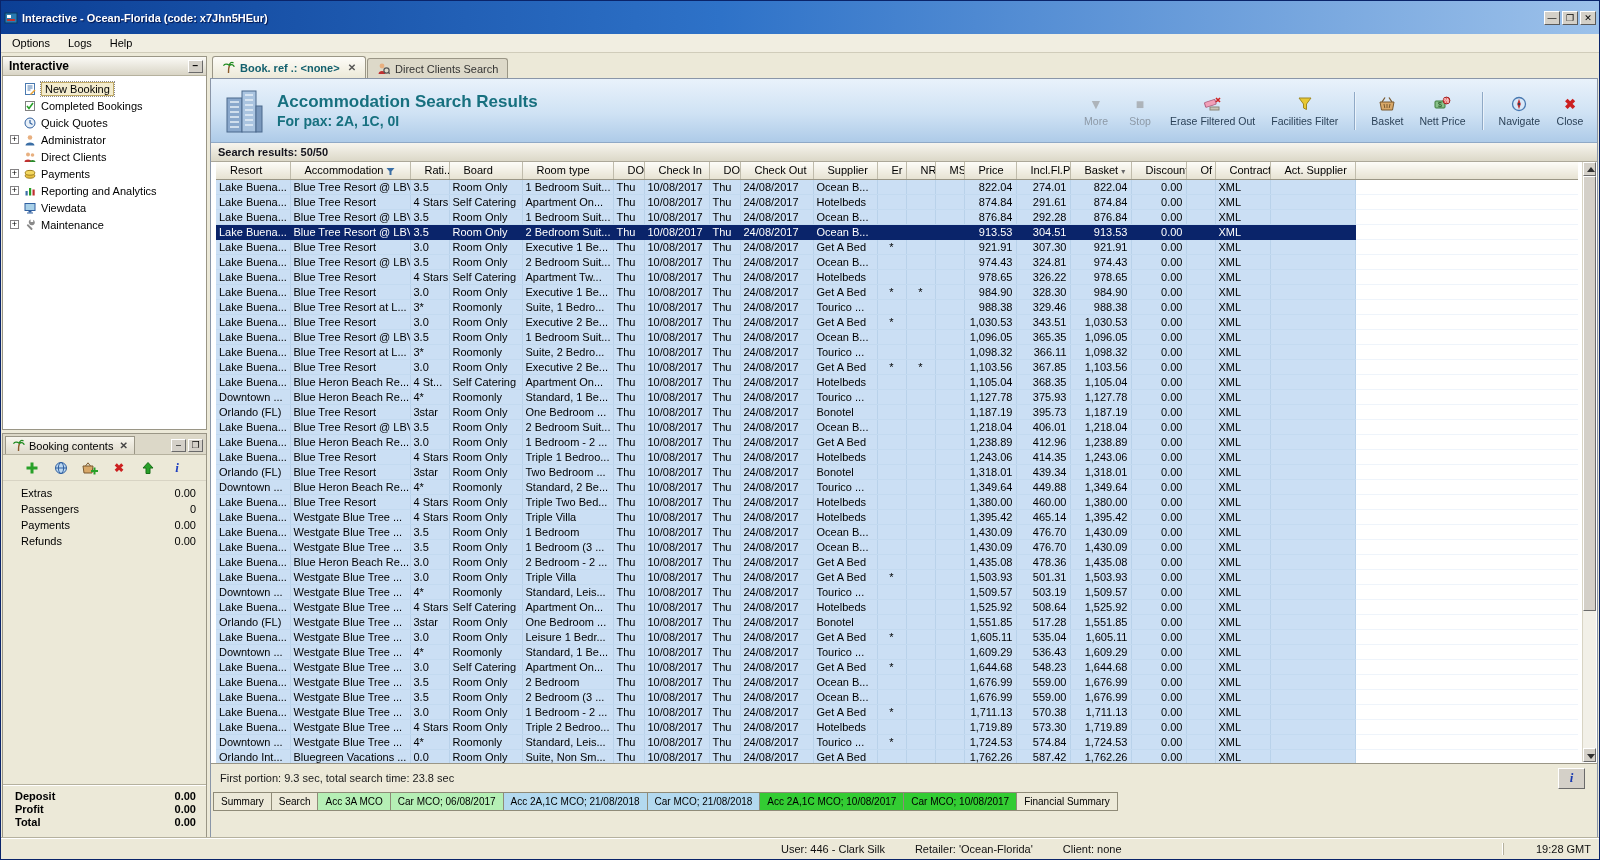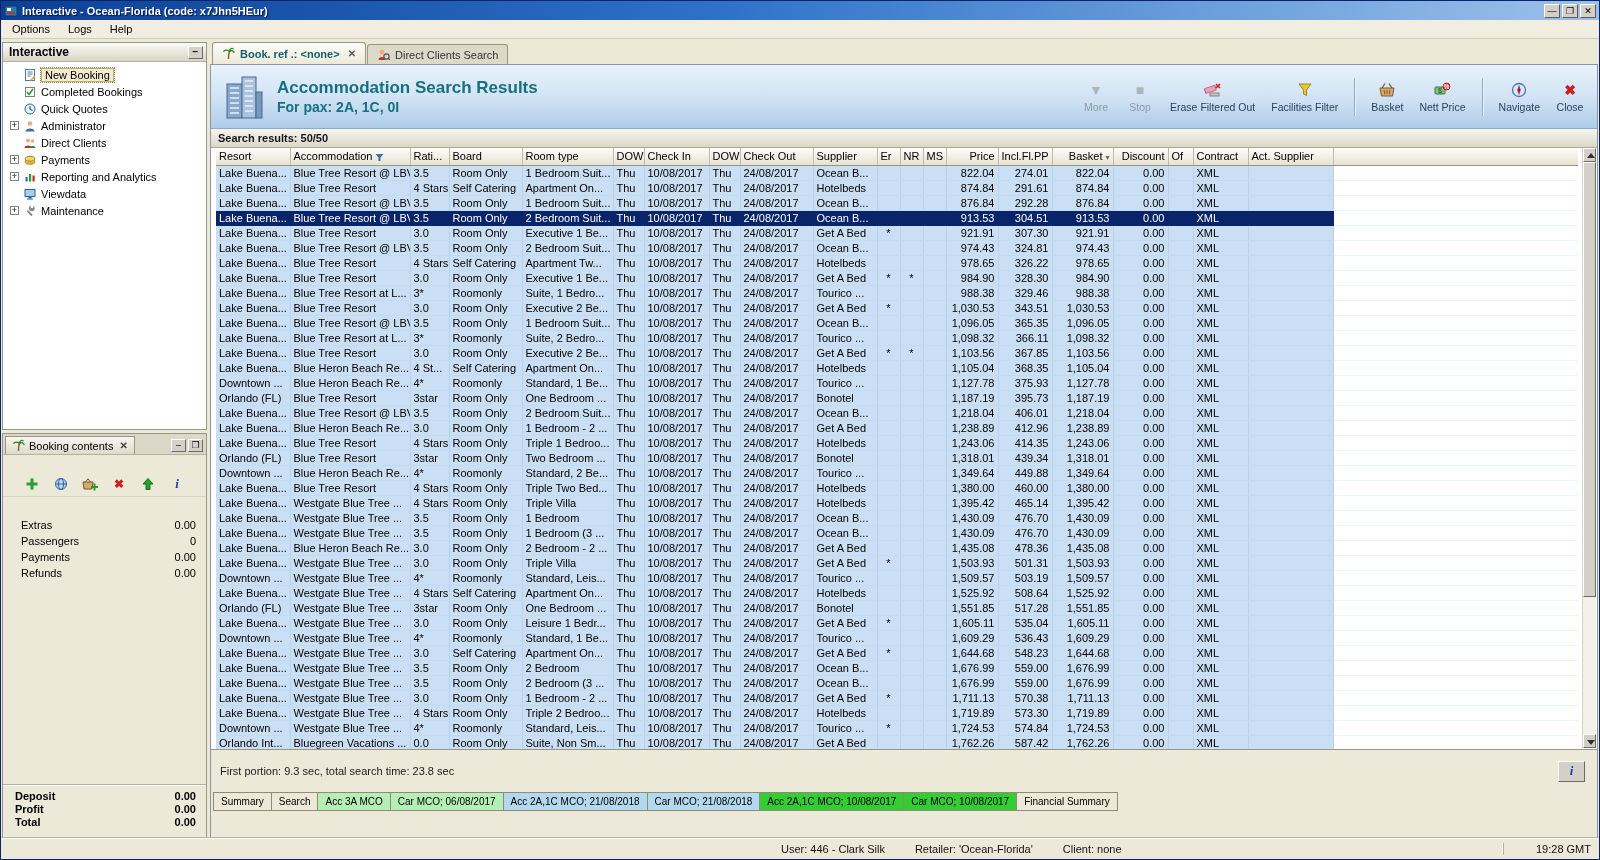--- a/index.html
+++ b/index.html
@@ -1,21 +1,21 @@
 <!DOCTYPE html>
 <html><head>
 <meta charset="utf-8">
 <style>
   * { margin:0; padding:0; box-sizing:border-box; }
   html,body { width:1600px; height:860px; overflow:hidden; }
   body { font-family:"Liberation Sans", sans-serif; font-size:11px; color:#000; background:#ece9d8; }
   .window { position:relative; width:1600px; height:860px; display:flex; flex-direction:column; background:#ece9d8; border:1px solid #0a246a; }
 
   
-  .titlebar { height:19px; flex:none; display:flex; align-items:center; padding:0 3px; gap:4px;
+  .titlebar { height:33px; flex:none; display:flex; align-items:center; padding:0 3px; gap:4px;
     background:linear-gradient(90deg,#0c3f95 0%,#2e72c8 45%,#9cc1ea 100%); color:#fff; }
   .titlebar .title-text { font-weight:bold; font-size:11px; text-shadow:1px 1px 1px #00124a; white-space:nowrap; }
   .win-btns { margin-left:auto; display:flex; gap:2px; }
   .wbtn { width:16px; height:14px; background:#d4d0c8; border:1px solid; border-color:#fff #5a5a5a #5a5a5a #fff;
     font-size:9px; line-height:12px; text-align:center; color:#000; cursor:default; }
 
   
   .menubar { height:19px; flex:none; display:flex; align-items:center; background:#f1eee1; border-bottom:1px solid #d0ccba; padding-left:2px; }
   .menu-item { padding:20px 9px; cursor:default; }
 
@@ -31,21 +31,21 @@
     font-size:10px; line-height:10px; text-align:center; }
   .tree { flex:1; background:#fff; padding:4px 2px; overflow:hidden; }
   .tree-item { display:flex; align-items:center; height:17px; padding:0 2px; cursor:default; }
   .tree-item.selected .tlabel { background:#f3ecce; border:1px solid #c2ab66; outline:1px dotted #8a8a8a; padding:0 3px; }
   .plusbox { width:9px; height:9px; flex:none; border:1px solid #848284; background:#fff; margin:0 4px 0 3px;
     font-size:9px; line-height:7px; text-align:center; color:#000; }
   .plusbox.empty { border:none; background:transparent; }
   .ticon { width:14px; flex:none; margin-right:4px; display:inline-flex; justify-content:center; }
   .tlabel { white-space:nowrap; }
 
-  .booking-panel { height:405px; flex:none; display:flex; flex-direction:column; border:1px solid #9a9686; background:#ece9d8;gap:16px; }
+  .booking-panel { height:405px; flex:none; display:flex; flex-direction:column; border:1px solid #9a9686; background:#ece9d8; }
   .bk-titlerow { height:21px; flex:none; display:flex; align-items:flex-end; padding:1px 3px 0 2px; background:#dcd8c8; border-bottom:1px solid #b5b19e; }
   .bk-tab { display:inline-flex; align-items:center; gap:4px; padding:2px 6px; background:linear-gradient(#f8f6ee,#dedacb);
     border:1px solid #9a9686; border-bottom:none; font-size:11px; }
   .bk-x { color:#444; font-size:10px; font-weight:bold; margin-left:2px; }
   .bk-winbtns { margin-left:auto; display:flex; gap:2px; padding-bottom:2px; }
   .wbtn2 { width:15px; height:13px; background:#d4d0c8; border:1px solid; border-color:#fff #6a6a6a #6a6a6a #fff;
     font-size:9px; line-height:11px; text-align:center; }
   .bk-toolbar { height:26px; flex:none; display:flex; align-items:center; justify-content:center; gap:9px; border-bottom:1px solid #d8d4c4; }
   .bk-tbtn { width:20px; height:20px; display:flex; align-items:center; justify-content:center; cursor:default; }
   .bk-list { padding:4px 0; }
@@ -79,21 +79,21 @@
   .tb-btn.disabled .tb-label { color:#8d99a6; }
   .tb-btn.disabled .ic { opacity:.6; filter:grayscale(1); }
   .tsep { width:1px; height:38px; background:#8fa9c6; box-shadow:1px 0 0 #eaf2fa; margin:0 3px; }
   .gtxt { font-size:14px; }
 
   .results-bar { height:19px; flex:none; display:flex; align-items:center; padding-left:7px;
     background:linear-gradient(#f7f5ee,#dcd8c8); border-bottom:1px solid #aca899; font-weight:bold; color:#14141c; }
 
   .table-wrap { height:602px; flex:none; position:relative; background:#fff; padding:0 19px 0 5px; border-bottom:1px solid #9a9686; overflow:hidden; }
   table.grid { width:100%; border-collapse:collapse; table-layout:fixed; }
-  .grid th { height:17px; font-weight:normal; text-align:left; padding:0 3px; white-space:nowrap; overflow:hidden;
+  .grid th { height:17px; font-weight:normal; text-align:left; padding:0 14px; white-space:nowrap; overflow:hidden;
     background:linear-gradient(#fdfcf8,#e6e2d2); border-right:1px solid #c0bcac; border-bottom:1px solid #9a9686; position:relative; }
   .grid td { height:15px; padding:0 3px; white-space:nowrap; overflow:hidden; background:#cbdff4;
     border-right:1px solid #b9d2ea; border-bottom:1px solid #c3daf0; }
   .grid td.cfill { background:#fff; border-right:none; border-bottom:1px solid #eef4fb; }
   .grid th.cfill { border-right:none; }
   .grid tr.selected td { background:#0a246a; color:#fff; border-color:#0a246a; }
   .grid tr.selected td.cfill { background:#fff; border-bottom:1px solid #eef4fb; }
   .c0{width:74px}.c1{width:120px}.c2{width:39px}.c3{width:73px}.c4{width:91px}.c5{width:31px}
   .c6{width:65px}.c7{width:31px}.c8{width:73px}.c9{width:64px}.c10{width:23px}.c11{width:23px}.c12{width:23px}
   .c13{width:52px}.c14{width:54px}.c15{width:61px}.c16{width:55px}.c17{width:25px}.c18{width:55px}.c19{width:85px}

